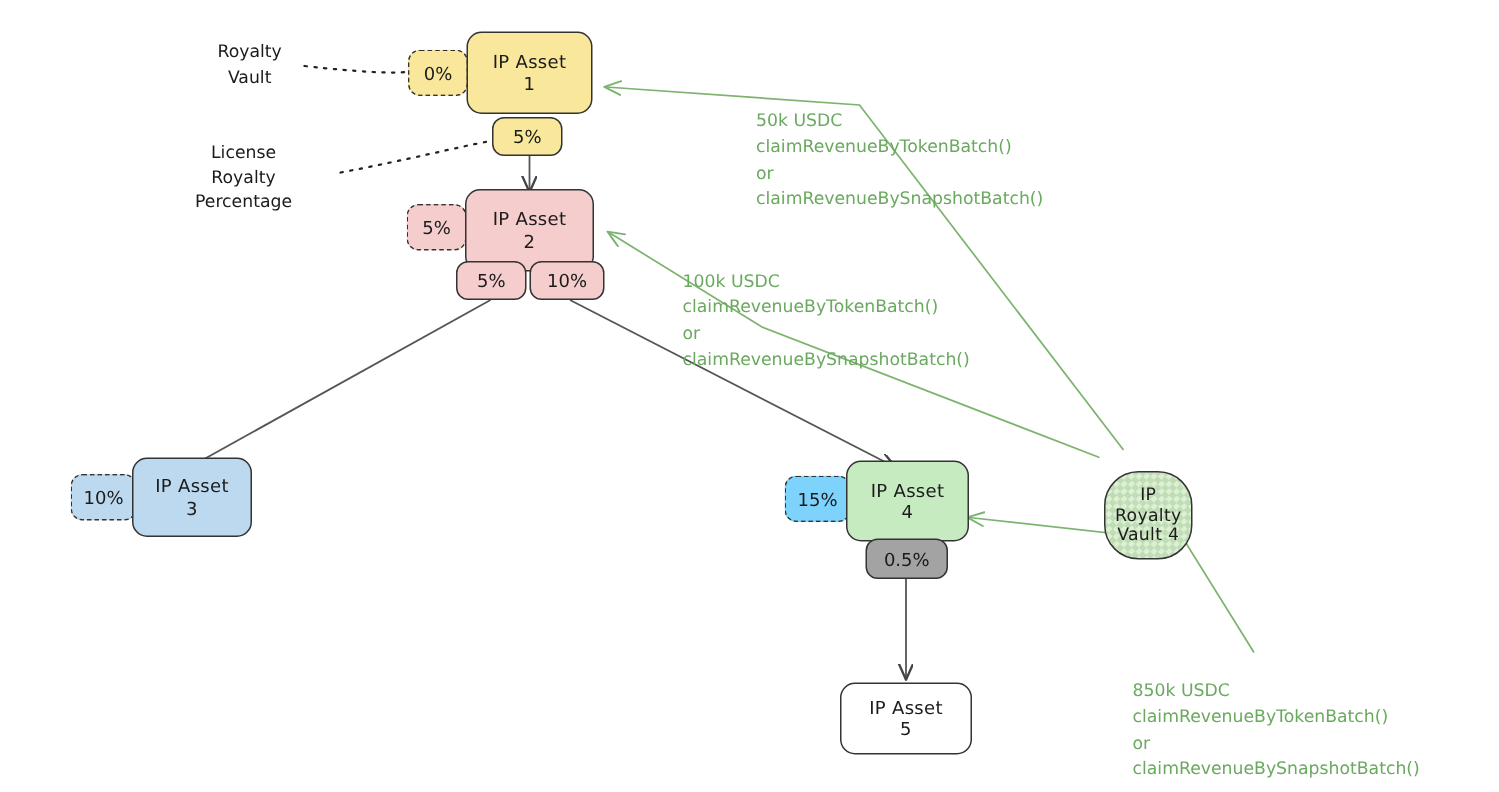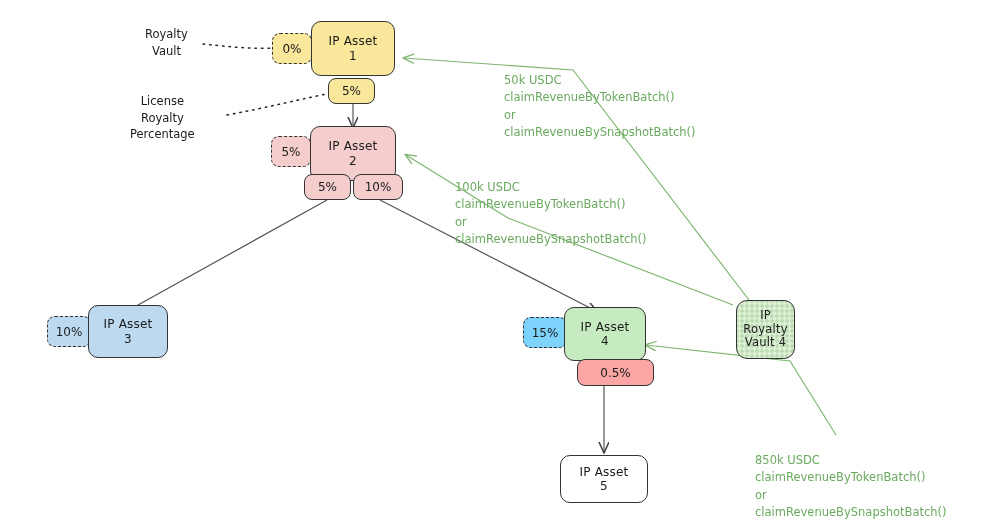--- a/index.html
+++ b/index.html
@@ -24,26 +24,27 @@
   .badge{
     position:absolute;box-sizing:border-box;
     display:flex;align-items:center;justify-content:center;
     border:1.5px solid #333;border-radius:8px;
     font-size:12px;color:#1b1b1b;
     font-family:"DejaVu Sans", sans-serif;
   }
   .badge.dashed{border-style:dashed;border-width:1.6px;}
 
   .vault{
-    font-size:11.5px;border-radius:11px;
+    font-size:11.5px;border-radius:23px;
     background-color:#ddf0d4;
     background-image:
       linear-gradient(45deg, rgba(120,175,110,.30) 25%, transparent 25%, transparent 75%, rgba(120,175,110,.30) 75%),
       linear-gradient(-45deg, rgba(120,175,110,.30) 25%, transparent 25%, transparent 75%, rgba(120,175,110,.30) 75%);
     background-size:5px 5px;
+    margin-top:14px;
   }
   .vault .l1,.vault .l2,.vault .l3{display:block;white-space:nowrap;}
 
   .side-label{
     position:absolute;font-size:11.5px;color:#1b1b1b;
     text-align:center;line-height:1.45;white-space:nowrap;
   }
   .side-label span{display:block;}
 
   .green-note{
@@ -138,21 +139,21 @@
 
   <div class="badge dashed" style="left:523px;top:317px;width:44px;height:31px;background:#7dd3fc;">
     <span>15%</span>
   </div>
 
   <div class="node asset" style="left:564px;top:307px;width:82px;height:54px;background:#c7ebc0;">
     <span class="l1">IP Asset</span>
     <span class="l2">4</span>
   </div>
 
-  <div class="badge" style="left:577px;top:359px;width:77px;height:27px;background:#fca5a5;">
+  <div class="badge" style="left:577px;top:359px;width:55px;height:27px;background:#a3a3a3;">
     <span>0.5%</span>
   </div>
 
   <div class="node asset" style="left:560px;top:455px;width:88px;height:48px;background:#ffffff;">
     <span class="l1">IP Asset</span>
     <span class="l2">5</span>
   </div>
 
   <div class="node vault" style="left:736px;top:300px;width:59px;height:59px;">
     <span class="l1">IP</span>

